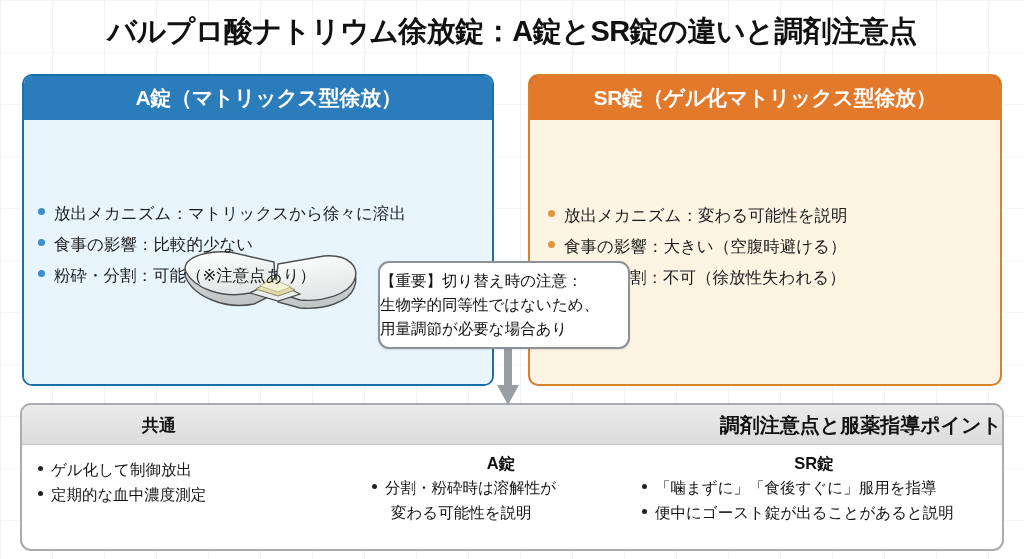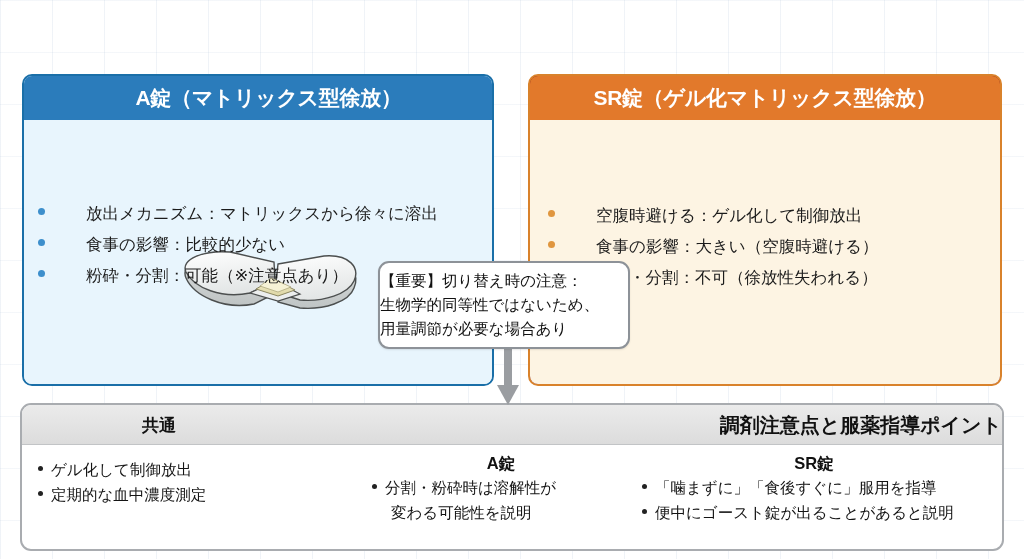--- a/index.html
+++ b/index.html
@@ -68,21 +68,20 @@
   .bullets { position: absolute; left: 14px; right: 10px; }
   #list-a { top: 78px; }
   #list-sr { top: 80px; left: 18px; }
   .bullet-row {
     display: flex;
     align-items: baseline;
     font-size: 16.5px;
     color: #1b1b1b;
     line-height: 31px;
     white-space: nowrap;
-    gap: 32px;
   }
   .dot {
     width: 7px; height: 7px; border-radius: 50%;
     margin-right: 9px; flex: 0 0 auto;
     position: relative; top: -4px;
   }
   #list-a .dot { background: #3d8fcc; }
   #list-sr .dot { background: #e0963f; }
 
   
@@ -182,20 +181,21 @@
   }
   .cb-sub { padding-left: 26px; font-size: 15.5px; line-height: 25px; color: #141414; white-space: nowrap; }
   #col-a .cb-rows, #col-sr .cb-rows { padding-left: 6px; }
   #col-a .cb-sub { padding-left: 19px; }
 </style>
 </head>
 <body>
 
 <div id="stage">
 
+  <div class="title">バルプロ酸ナトリウム徐放錠：A錠とSR錠の違いと調剤注意点</div>
 
   <div class="panel" id="panel-a">
     <div class="panel-head">A錠（マトリックス型徐放）</div>
     <div class="panel-body">
 
       <div class="illus" id="tablet-cut">
         <svg width="190" height="78" viewBox="0 0 190 78">
           <defs>
             <linearGradient id="tabTop" x1="0" y1="0" x2="0.3" y2="1">
               <stop offset="0%" stop-color="#ffffff"></stop>
@@ -244,21 +244,21 @@
     </div>
   </div>
 
   <div class="panel" id="panel-sr">
     <div class="panel-head">SR錠（ゲル化マトリックス型徐放）</div>
     <div class="panel-body">
 
       <div class="bullets" id="list-sr">
         <div class="bullet-row">
           <span class="dot"></span>
-          <span>空腹時避ける：ゲル化して制御放出</span>
+          <span>放出メカニズム：変わる可能性を説明</span>
         </div>
         <div class="bullet-row">
           <span class="dot"></span>
           <span>食事の影響：大きい（空腹時避ける）</span>
         </div>
         <div class="bullet-row">
           <span class="dot"></span>
           <span>粉砕・分割：不可（徐放性失われる）</span>
         </div>
       </div>

